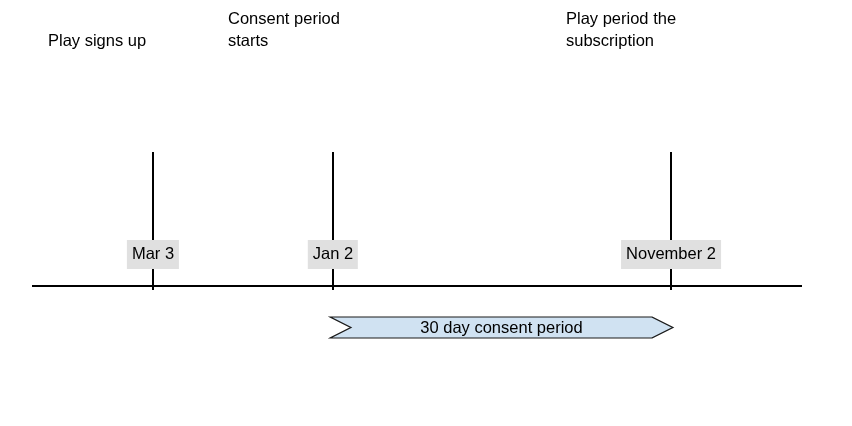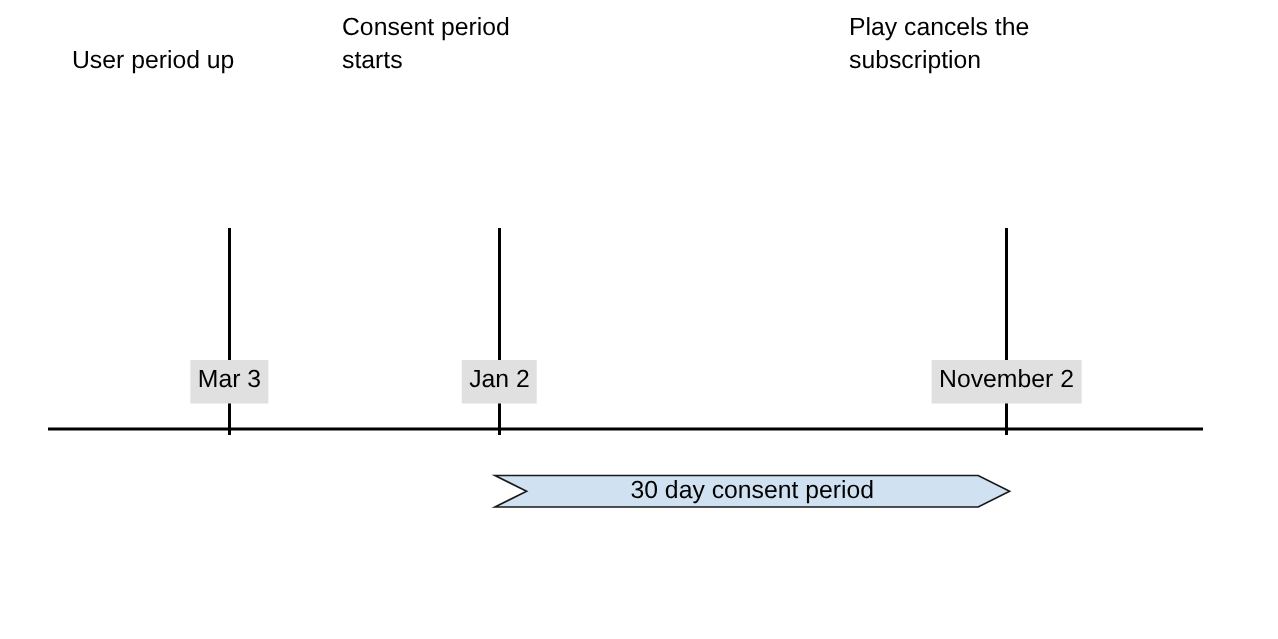--- a/index.html
+++ b/index.html
@@ -97,34 +97,34 @@
   }
 </style>
 </head>
 <body>
 
 <div id="canvas">
 
   <div class="axis-line" style="left:32px; top:285px; width:770px;"></div>
 
   <div class="event-marker" style="left:153px;">
-    <div class="event-caption">User period up</div>
+    <div class="event-caption">Play signs up</div>
     <div class="event-stem" style="height:138px;"></div>
     <div class="event-date">Mar 3</div>
   </div>
 
   <div class="event-marker" style="left:333px;">
     <div class="event-caption">Consent period
 starts</div>
     <div class="event-stem" style="height:138px;"></div>
     <div class="event-date">Jan 2</div>
   </div>
 
   <div class="event-marker" style="left:671px;">
-    <div class="event-caption">Play cancels the
+    <div class="event-caption">Play period the
 subscription</div>
     <div class="event-stem" style="height:138px;"></div>
     <div class="event-date">November 2</div>
   </div>
 
   <div class="period-banner">
     <svg viewBox="0 0 343 33" preserveAspectRatio="none">
       <polygon points="0,0 322,0 343,16.5 322,33 0,33 21,16.5" fill="#d0e2f2" stroke="#1a1a1a" stroke-width="1.6" stroke-linejoin="miter"></polygon>
     </svg>
     <div class="period-banner-label">30 day consent period</div>

